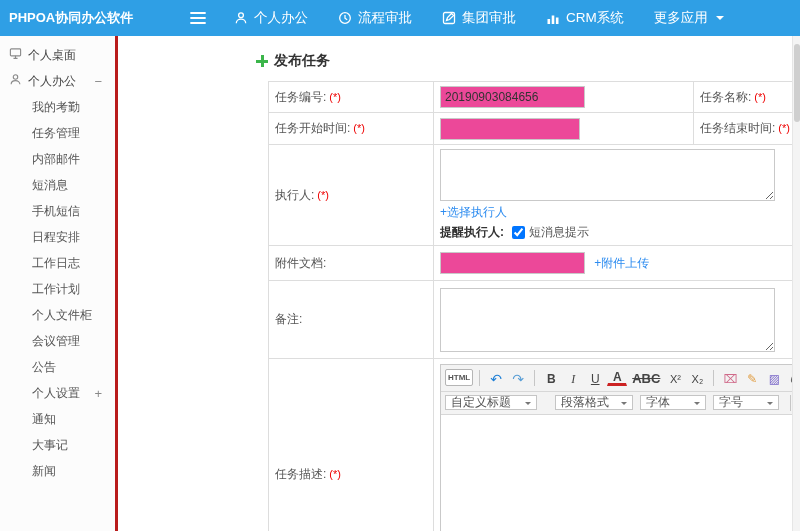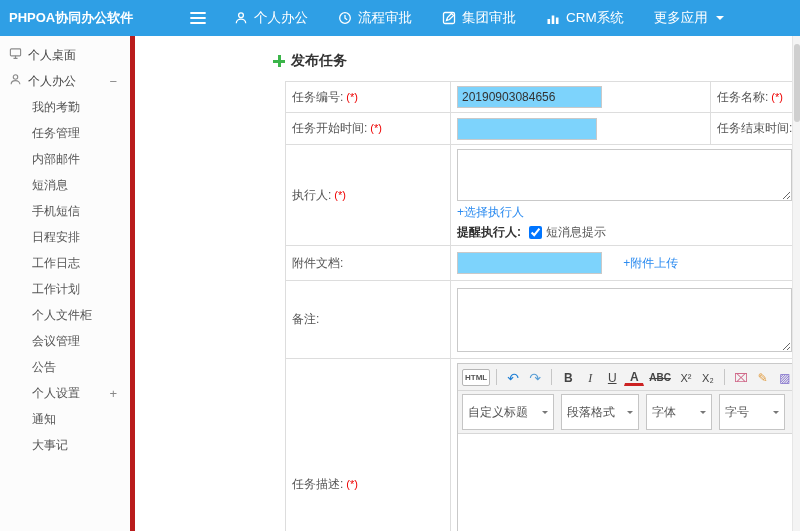--- a/index.html
+++ b/index.html
@@ -13,21 +13,21 @@
   
   .topbar { height:36px; background:#2f9fe5; display:flex; align-items:center; color:#fff; }
   .logo { width:135px; padding-left:9px; font-size:13px; font-weight:bold; letter-spacing:0; }
   .burger { margin-left:55px; margin-right:28px; cursor:pointer; display:flex; align-items:center; }
   .nav-item { display:flex; align-items:center; gap:6px; margin-right:30px; font-size:13.5px; cursor:pointer; white-space:nowrap; }
   .nav-ico { display:flex; align-items:center; }
   .caret-white { width:0; height:0; border:4px solid transparent; border-top-color:#fff; margin-top:4px; margin-left:2px; }
 
   
   .shell { display:flex; height:495px; }
-  .sidebar { width:135px; background:#fcfcfc; border-right:5px solid #b91c1c; padding-top:6px; flex:none; }
+  .sidebar { width:118px; background:#fcfcfc; border-right:3px solid #b91c1c; padding-top:6px; flex:none; }
   .side-list { list-style:none; margin:0; padding:0; }
   .side-item { height:26px; display:flex; align-items:center; font-size:12px; color:#555; cursor:pointer; }
   .side-item.lvl0 { padding-left:9px; gap:6px; color:#444; }
   .side-item.lvl1 { padding-left:32px; }
   .side-toggle { margin-left:auto; margin-right:13px; color:#888; font-size:13px; }
 
   .main { flex:1; position:relative; overflow:hidden; background:#fff; }
 
   
   .page-title-row { margin:15px 0 10px 138px; display:flex; align-items:center; gap:6px; height:20px; }
@@ -36,21 +36,21 @@
   .plus-ico::before { left:4.5px; top:0; width:3px; height:12px; }
   .plus-ico::after  { left:0; top:4.5px; width:12px; height:3px; }
   .page-title { font-size:14px; font-weight:bold; color:#333; }
 
   
   .form-wrap { margin-left:150px; }
   table.form { border-collapse:collapse; table-layout:fixed; width:900px; font-size:12px; color:#555; }
   table.form td { border:1px solid #ddd; padding:4px 6px; vertical-align:middle; }
   td.lbl { padding-left:7px; }
   .req { color:#ee0000; margin-left:3px; font-size:11px; }
-  .txt-input { height:22px; border:1px solid #c9c9c9; font-size:12px; padding:0 4px; color:#333; background:#7dd3fc; }
+  .txt-input { height:22px; border:1px solid #c9c9c9; font-size:12px; padding:0 4px; color:#333; background:#ec4899; }
   .w145 { width:145px; } .w140 { width:140px; }
   textarea.ta { width:335px; border:1px solid #c9c9c9; resize:both; font-family:inherit; font-size:12px; color:#333; display:block; }
   .ta-exec { height:52px; }
   .ta-remark { height:64px; }
   a.blue-link { color:#2d8cf0; text-decoration:none; font-size:12px; cursor:pointer; }
   .exec-link-row { margin-top:3px; }
   .remind-row { margin-top:3px; display:flex; align-items:center; gap:2px; }
   .remind-lbl { font-weight:bold; color:#333; }
   .remind-row input[type=checkbox] { margin:0 2px 0 6px; width:13px; height:13px; }
 
@@ -60,30 +60,30 @@
   .ebtn { min-width:20px; height:20px; line-height:20px; text-align:center; font-size:12px; color:#444;
           cursor:pointer; border:1px solid transparent; border-radius:2px; padding:0 2px; flex:none; }
   .esep { width:0; height:16px; border-left:1px solid #c6c6c6; margin:0 4px; flex:none; }
   .eb-html { font-size:8px; height:17px; line-height:15px; border:1px solid #b5b5b5; background:#fff; color:#555; font-weight:bold; }
   .eb-undo { color:#1e7fd6; font-size:14px; }
   .eb-redo { color:#5a9fd6; font-size:14px; }
   .eb-bold { font-weight:bold; }
   .eb-italic { font-style:italic; font-family:"Liberation Serif",serif; }
   .eb-under { text-decoration:underline; }
   .eb-fcolor { font-weight:bold; height:17px; line-height:15px; border-bottom:3px solid #cc2222; border-radius:0; }
-  .eb-strike { text-decoration:line-through; font-size:10px; font-weight:bold; letter-spacing:0; }
+  .eb-strike { text-decoration:line-through; font-size:13px; font-weight:bold; letter-spacing:0; }
   .eb-supsub { font-size:11px; }
   .eb-erase { color:#d06a8a; }
   .eb-paint { color:#e09a3c; }
   .eb-high  { color:#7a67c9; }
   .eb-quote { font-family:"Liberation Serif",serif; font-weight:bold; font-style:italic; color:#666; }
   .caret-gray { width:0; height:0; border:3.5px solid transparent; border-top-color:#777; margin-left:4px; margin-top:4px; }
-  .esel { height:36px; border:1px solid #c5c5c5; background:#fff; display:inline-flex; align-items:center;
+  .esel { height:15px; border:1px solid #c5c5c5; background:#fff; display:inline-flex; align-items:center;
           justify-content:space-between; font-size:12px; color:#555; padding:0 5px; margin-right:5px; cursor:pointer; flex:none; }
-  .esel-1 { width:92px; } .esel-2 { width:78px; } .esel-3 { width:66px; } .esel-4 { width:66px; }
+  .esel-1 { width:92px; } .esel-2 { width:78px;margin-left:11px; } .esel-3 { width:66px; } .esel-4 { width:66px; }
   .editor-body { height:170px; background:#fff; }
 
   
   tr.r1 { height:30px; } tr.r2 { height:32px; } tr.r3 { height:94px; }
   tr.r4 { height:35px; } tr.r5 { height:78px; } tr.r6 { height:232px; }
   tr.r3 td, tr.r5 td, tr.r6 td { vertical-align:middle; }
 
   
   .vscroll { position:absolute; right:0; top:36px; bottom:0; width:8px; background:#f4f4f4; border-left:1px solid #e6e6e6; }
   .vthumb { position:absolute; left:1px; top:8px; width:6px; height:78px; background:#cfcfcf; border-radius:3px; }
@@ -209,20 +209,23 @@
       <li class="side-item lvl1">
         <span>个人设置</span>
         <span class="side-toggle">+</span>
       </li>
       <li class="side-item lvl1">
           <span>通知</span>
         </li>
       <li class="side-item lvl1">
           <span>大事记</span>
         </li>
+      <li class="side-item lvl1">
+          <span>新闻</span>
+        </li>
     </ul>
   </div>
 
   <div class="main">
     <div class="page-title-row">
       <span class="plus-ico"></span>
       <span class="page-title">发布任务</span>
     </div>
 
     <div class="form-wrap">
@@ -276,21 +279,21 @@
             </div>
           </td>
         </tr>
 
         <tr class="r4">
           <td class="lbl">
             <span>附件文档:</span>
           </td>
           <td colspan="3">
             <input class="txt-input w145" type="text" style="">
-            <a class="blue-link" style="margin-left:18px;">+附件上传</a>
+            <a class="blue-link" style="margin-left:6px;">+附件上传</a>
           </td>
         </tr>
 
         <tr class="r5">
           <td class="lbl">
             <span>备注:</span>
           </td>
           <td colspan="3">
             <textarea class="ta ta-remark" style=""></textarea>
           </td>

